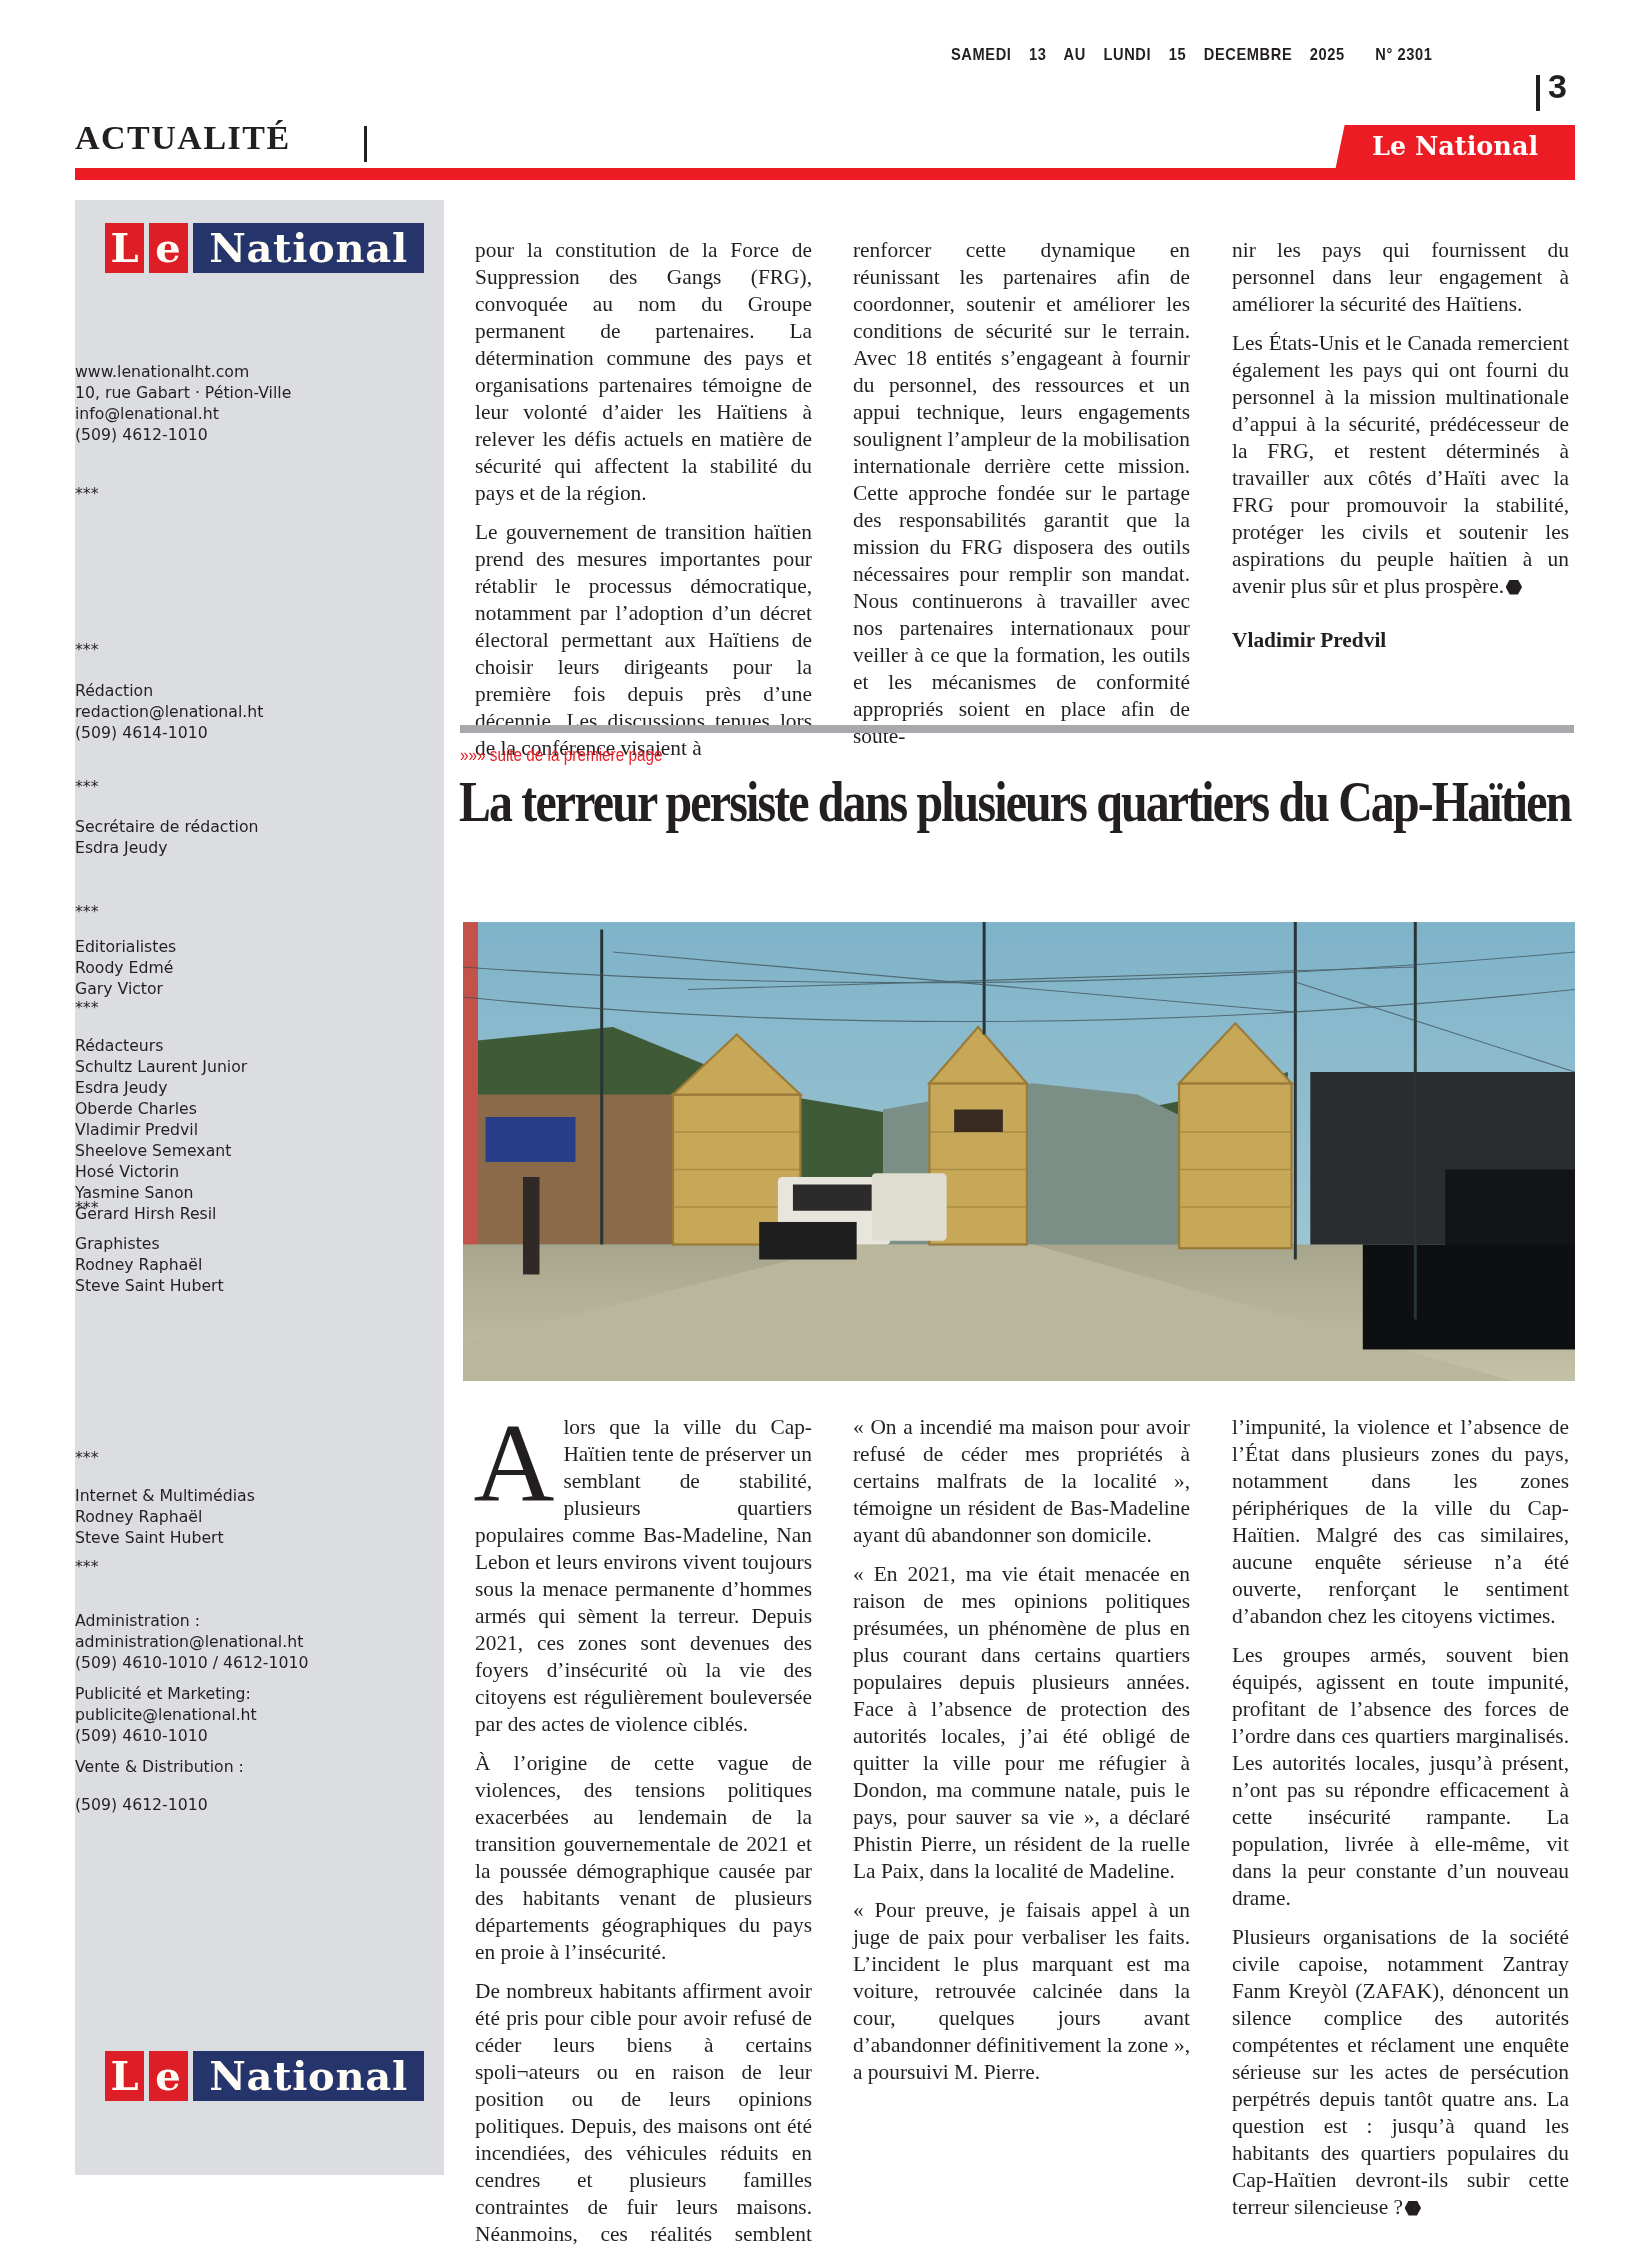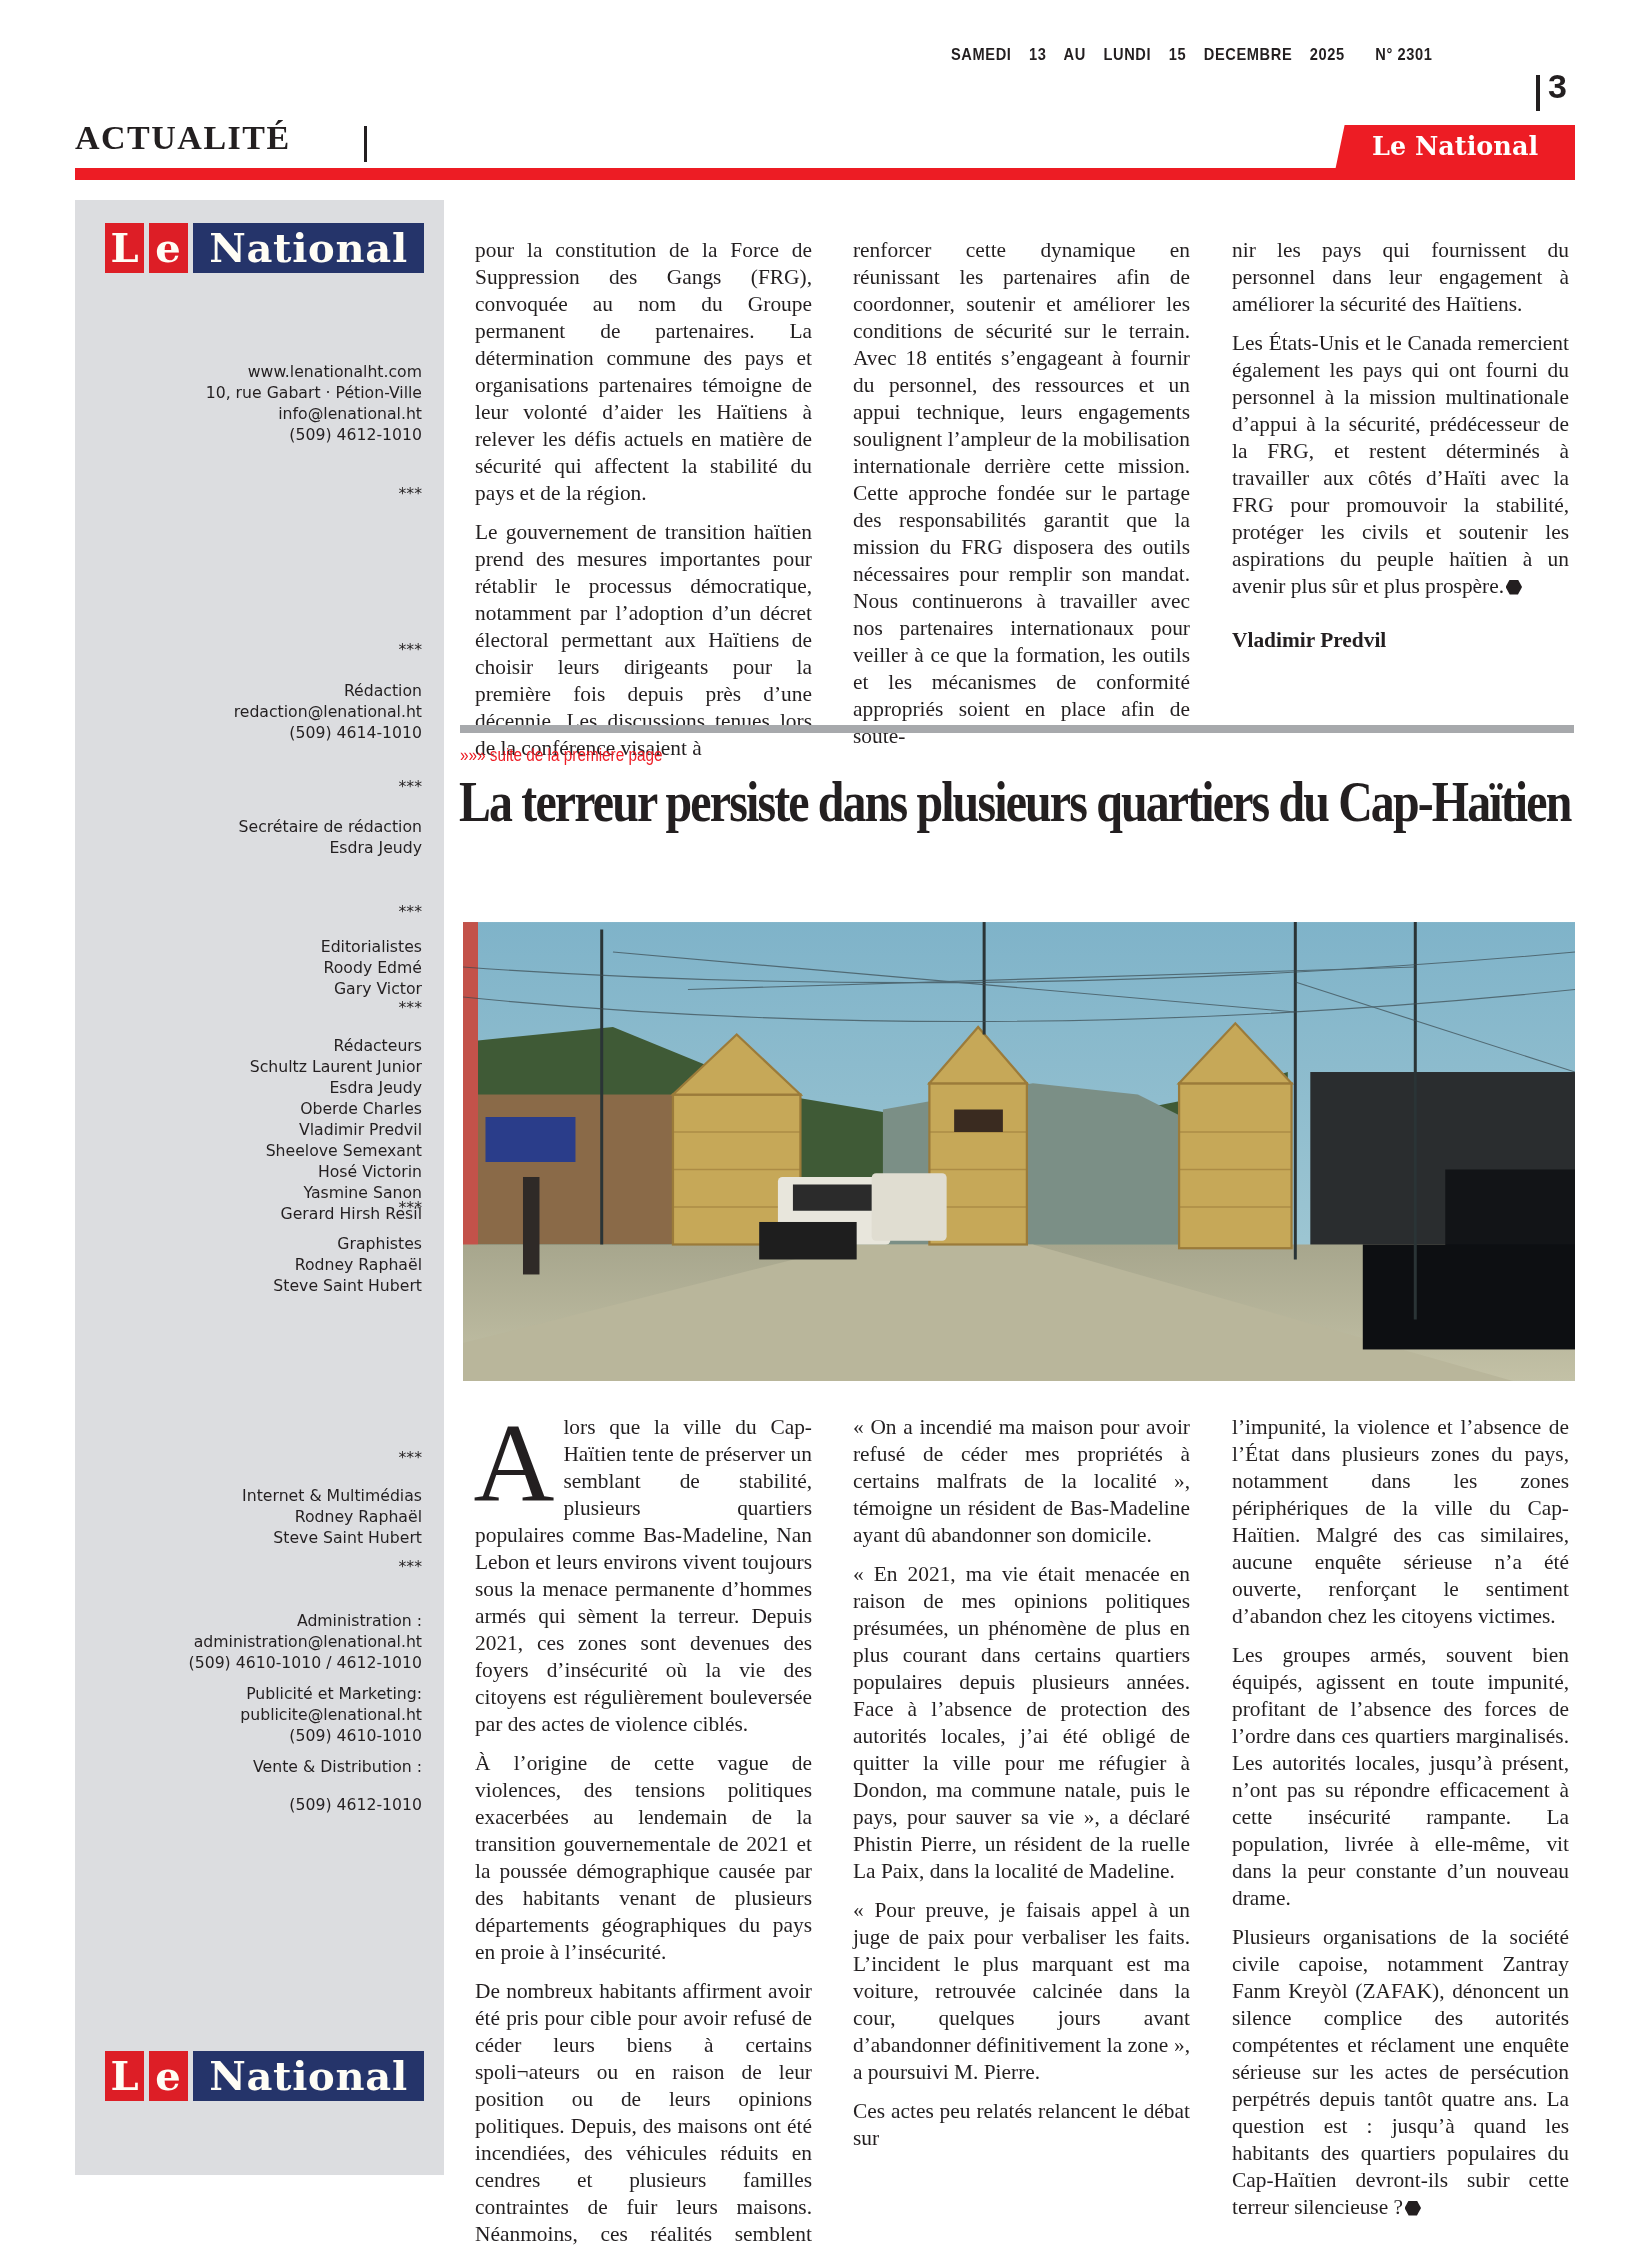--- a/index.html
+++ b/index.html
@@ -13,21 +13,21 @@
   .section{left:75px;top:121px;font-family:"Liberation Serif",serif;font-weight:bold;font-size:34px;letter-spacing:1.5px;line-height:1;}
   .sec-pipe{left:364px;top:126px;width:3px;height:36px;background:#231f20;}
   .redrule{left:75px;top:168px;width:1500px;height:12px;background:#ed1c24;}
   .brand-tab{left:1335px;top:125px;width:240px;height:46px;background:#ed1c24;clip-path:polygon(4% 0,100% 0,100% 100%,0 100%);}
   .brand-tab-text{left:1372px;top:131px;font-family:"DejaVu Serif",serif;font-weight:bold;font-size:25.5px;color:#ffffff;white-space:nowrap;text-align:center;}
   
   .sidebar{left:75px;top:200px;width:369px;height:1975px;background:#dcdde0;}
   .logo{position:absolute;left:30px;display:flex;gap:4.5px;height:50px;}
   .logo .sq{width:39px;height:50px;background:#dd1e26;color:#fffdf5;font-family:"DejaVu Serif",serif;font-weight:bold;font-size:40px;display:flex;align-items:center;justify-content:center;line-height:1;}
   .logo .nat{width:231px;height:50px;background:#25346a;color:#fffdf5;font-family:"DejaVu Serif",serif;font-weight:bold;font-size:40px;display:flex;align-items:center;justify-content:center;line-height:1;letter-spacing:0.7px;margin-left:1px;}
-  .mast{position:absolute;left:0;width:347px;text-align:right;font-family:"DejaVu Sans",sans-serif;font-size:15.7px;line-height:21px;color:#231f20;}
+  .mast{position:absolute;left:0;width:347px;text-align:left;font-family:"DejaVu Sans",sans-serif;font-size:15.7px;line-height:21px;color:#231f20;}
   
   .col{position:absolute;width:361px;font-family:"Liberation Serif",serif;font-size:21.4px;line-height:27px;text-align:justify;hyphens:manual;}
   .col p{margin:12px;}
   .byline{font-weight:bold;margin-top:15px;}
   .endmark{display:inline-block;width:16.5px;height:15px;background:#231f20;clip-path:polygon(25% 0,75% 0,100% 50%,75% 100%,25% 100%,0 50%);margin-left:1.5px;vertical-align:-1.5px;}
   .grayrule{left:460px;top:725px;width:1114px;height:7.5px;background:#a7a9ac;}
   .kicker{left:460px;top:745px;font-family:"Liberation Sans",sans-serif;font-size:18px;color:#ed1c24;transform:scaleX(0.85);transform-origin:left;white-space:nowrap;}
   .headline{left:459px;top:772px;width:1125px;font-family:"Liberation Serif",serif;font-weight:bold;font-size:57px;line-height:60px;letter-spacing:-2.2px;transform:scaleX(0.84);transform-origin:left;width:1342px;}
   .photo{left:463px;top:922px;width:1112px;height:459px;overflow:hidden;}
   .dropcap{float:left;font-family:"Liberation Serif",serif;font-size:112px;line-height:88px;margin:4.5px 9px 0 -1.5px;}
@@ -227,21 +227,20 @@
 
 <div class="col" style="left:463px;top:1402px">
   <p><span class="dropcap">A</span><span>lors que la ville du Cap-Haïtien tente de préserver un semblant de stabilité, plusieurs quartiers populaires comme Bas-Madeline, Nan Lebon et leurs environs vivent toujours sous la menace permanente d’hommes armés qui sèment la terreur. Depuis 2021, ces zones sont devenues des foyers d’insécurité où la vie des citoyens est régulièrement bouleversée par des actes de violence ciblés.</span></p>
   <p>À l’origine de cette vague de violences, des tensions politiques exacerbées au lendemain de la transition gouvernementale de 2021 et la poussée démographique causée par des habitants venant de plusieurs départements géographiques du pays en proie à l’insécurité.</p>
   <p>De nombreux habitants affirment avoir été pris pour cible pour avoir refusé de céder leurs biens à certains spoli¬ateurs ou en raison de leur position ou de leurs opinions politiques. Depuis, des maisons ont été incendiées, des véhicules réduits en cendres et plusieurs familles contraintes de fuir leurs maisons. Néanmoins, ces réalités semblent échapper au contrôle des autorités locales.</p>
 </div>
 <div class="col" style="left:841px;top:1402px">
   <p>« On a incendié ma maison pour avoir refusé de céder mes propriétés à certains malfrats de la localité », témoigne un résident de Bas-Madeline ayant dû abandonner son domicile.</p>
   <p>« En 2021, ma vie était menacée en raison de mes opinions politiques présumées, un phénomène de plus en plus courant dans certains quartiers populaires depuis plusieurs années. Face à l’absence de protection des autorités locales, j’ai été obligé de quitter la ville pour me réfugier à Dondon, ma commune natale, puis le pays, pour sauver sa vie », a déclaré Phistin Pierre, un résident de la ruelle La Paix, dans la localité de Madeline.</p>
   <p>« Pour preuve, je faisais appel à un juge de paix pour verbaliser les faits. L’incident le plus marquant est ma voiture, retrouvée calcinée dans la cour, quelques jours avant d’abandonner définitivement la zone », a poursuivi M. Pierre.</p>
-  <p>Ces actes peu relatés relancent le débat sur</p>
 </div>
 <div class="col" style="left:1220px;top:1402px">
   <p>l’impunité, la violence et l’absence de l’État dans plusieurs zones du pays, notamment dans les zones périphériques de la ville du Cap-Haïtien. Malgré des cas similaires, aucune enquête sérieuse n’a été ouverte, renforçant le sentiment d’abandon chez les citoyens victimes.</p>
   <p>Les groupes armés, souvent bien équipés, agissent en toute impunité, profitant de l’absence des forces de l’ordre dans ces quartiers marginalisés. Les autorités locales, jusqu’à présent, n’ont pas su répondre efficacement à cette insécurité rampante. La population, livrée à elle-même, vit dans la peur constante d’un nouveau drame.</p>
   <p><span>Plusieurs organisations de la société civile capoise, notamment Zantray Fanm Kreyòl (ZAFAK), dénoncent un silence complice des autorités compétentes et réclament une enquête sérieuse sur les actes de persécution perpétrés depuis tantôt quatre ans. La question est : jusqu’à quand les habitants des quartiers populaires du Cap-Haïtien devront-ils subir cette terreur silencieuse ?</span><span class="endmark"></span></p>
   <p class="byline" style="margin-top:27px">Hervé Delima</p>
 </div>
 
 
 </body></html>

